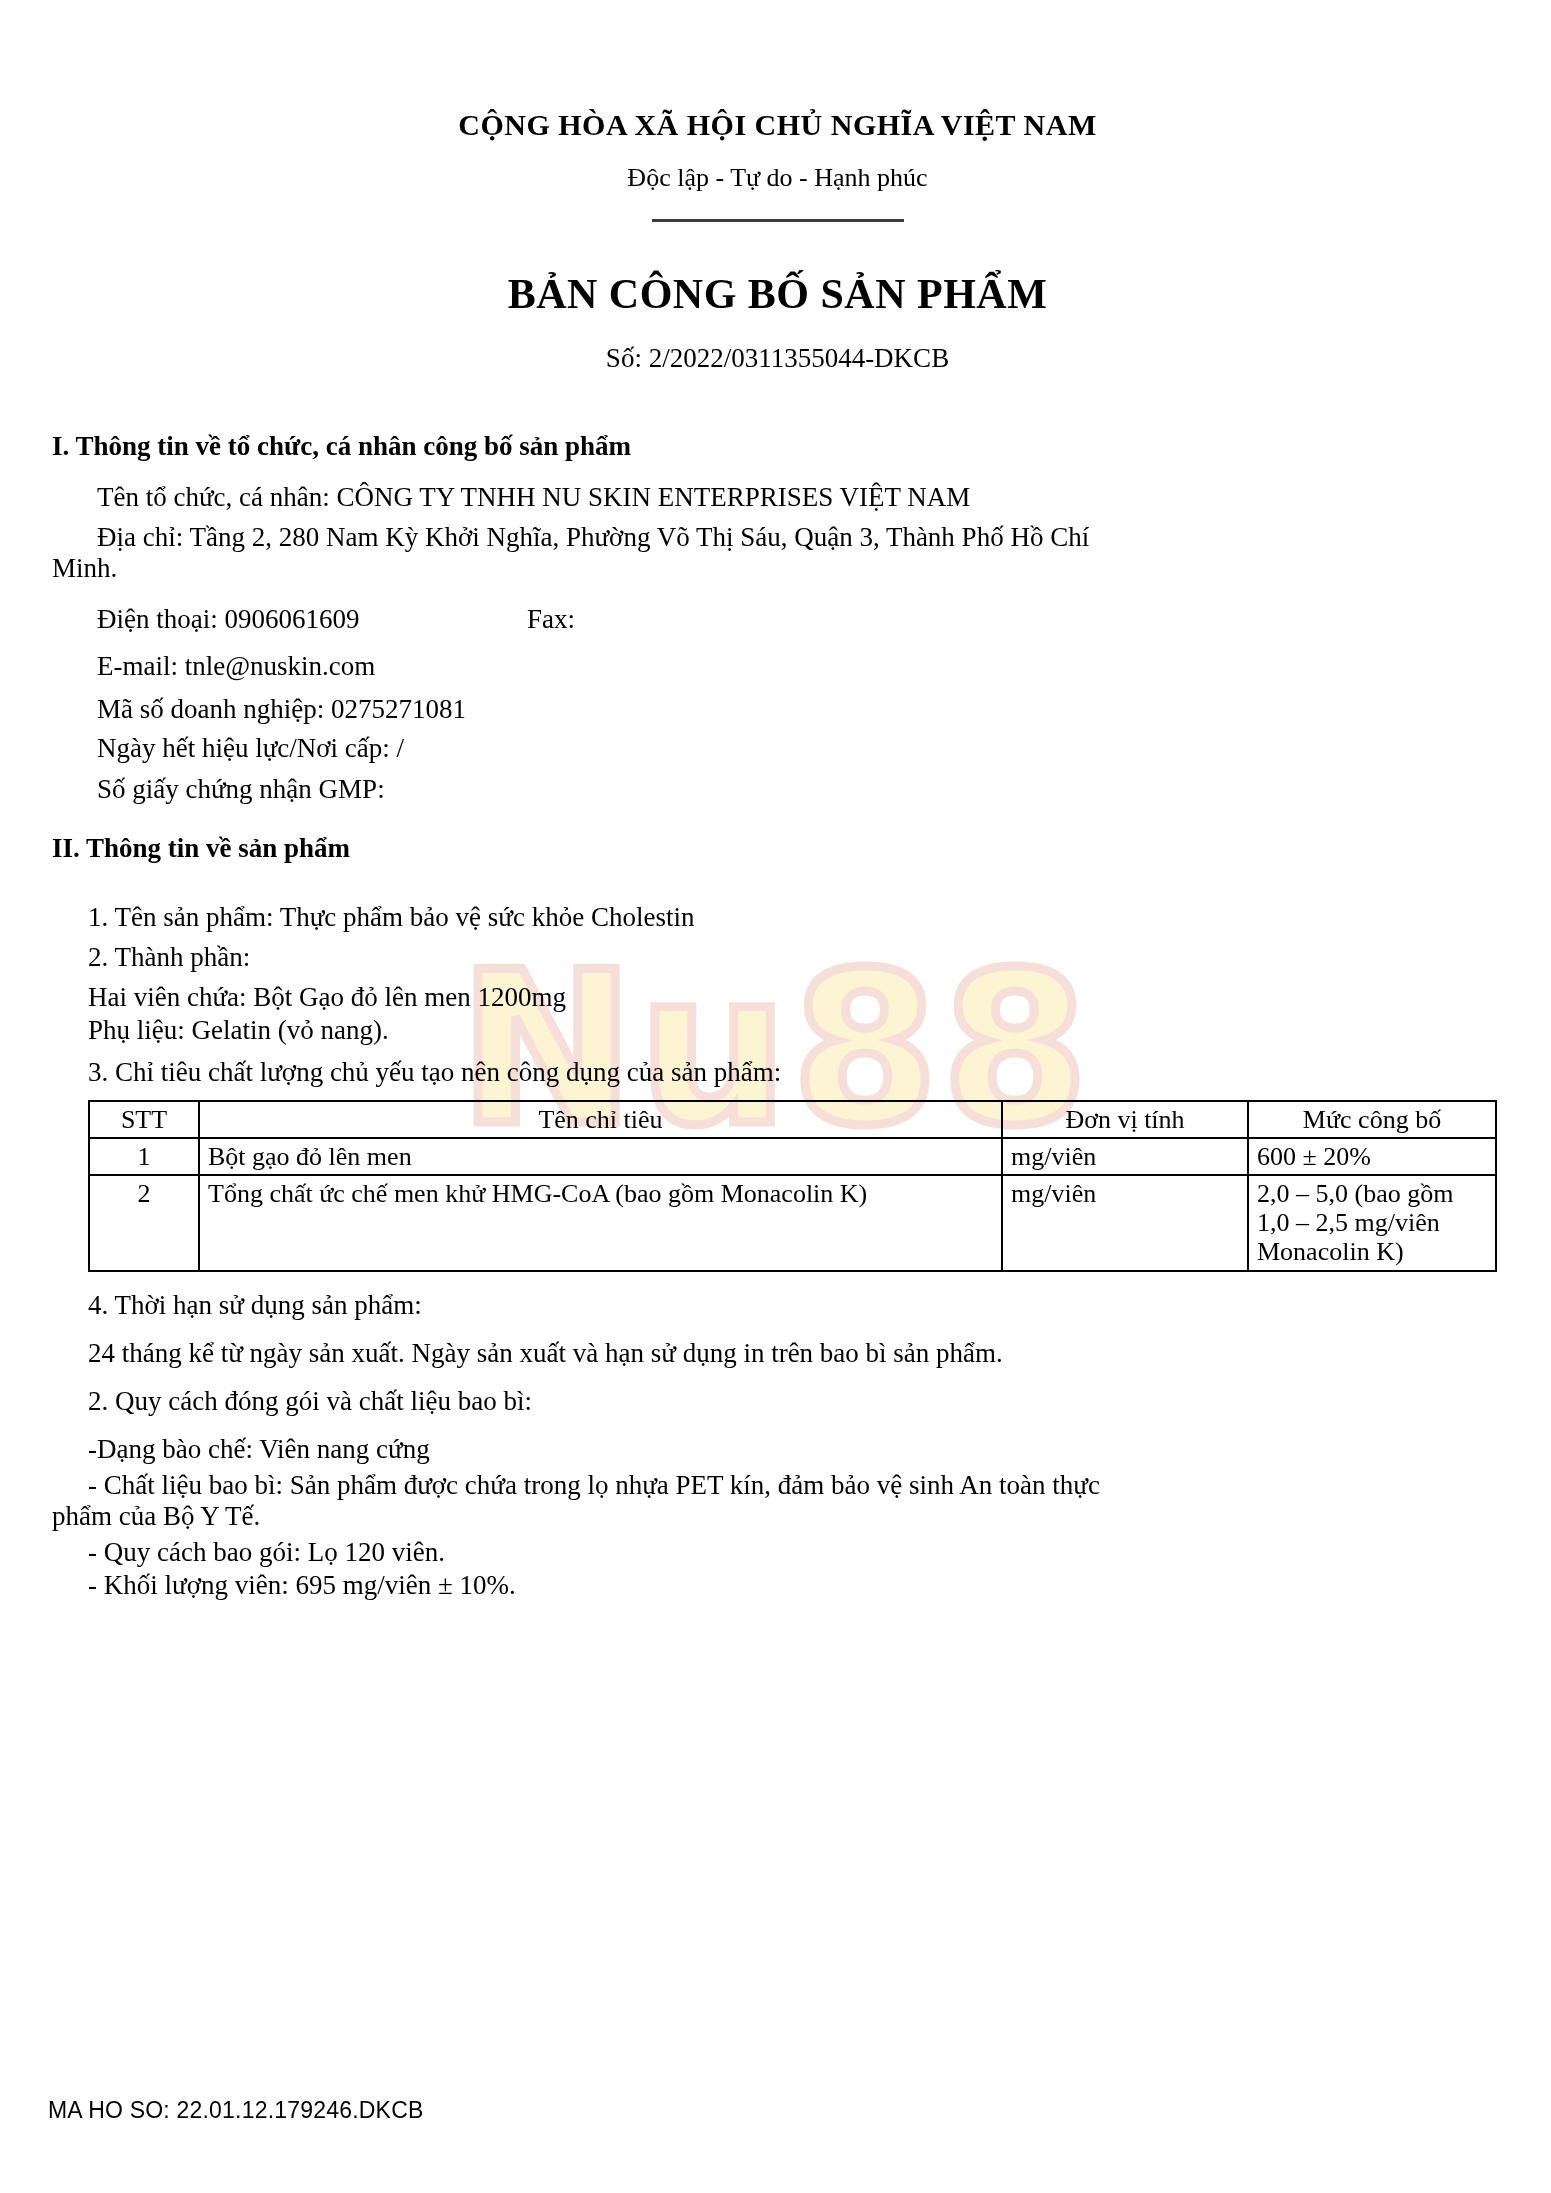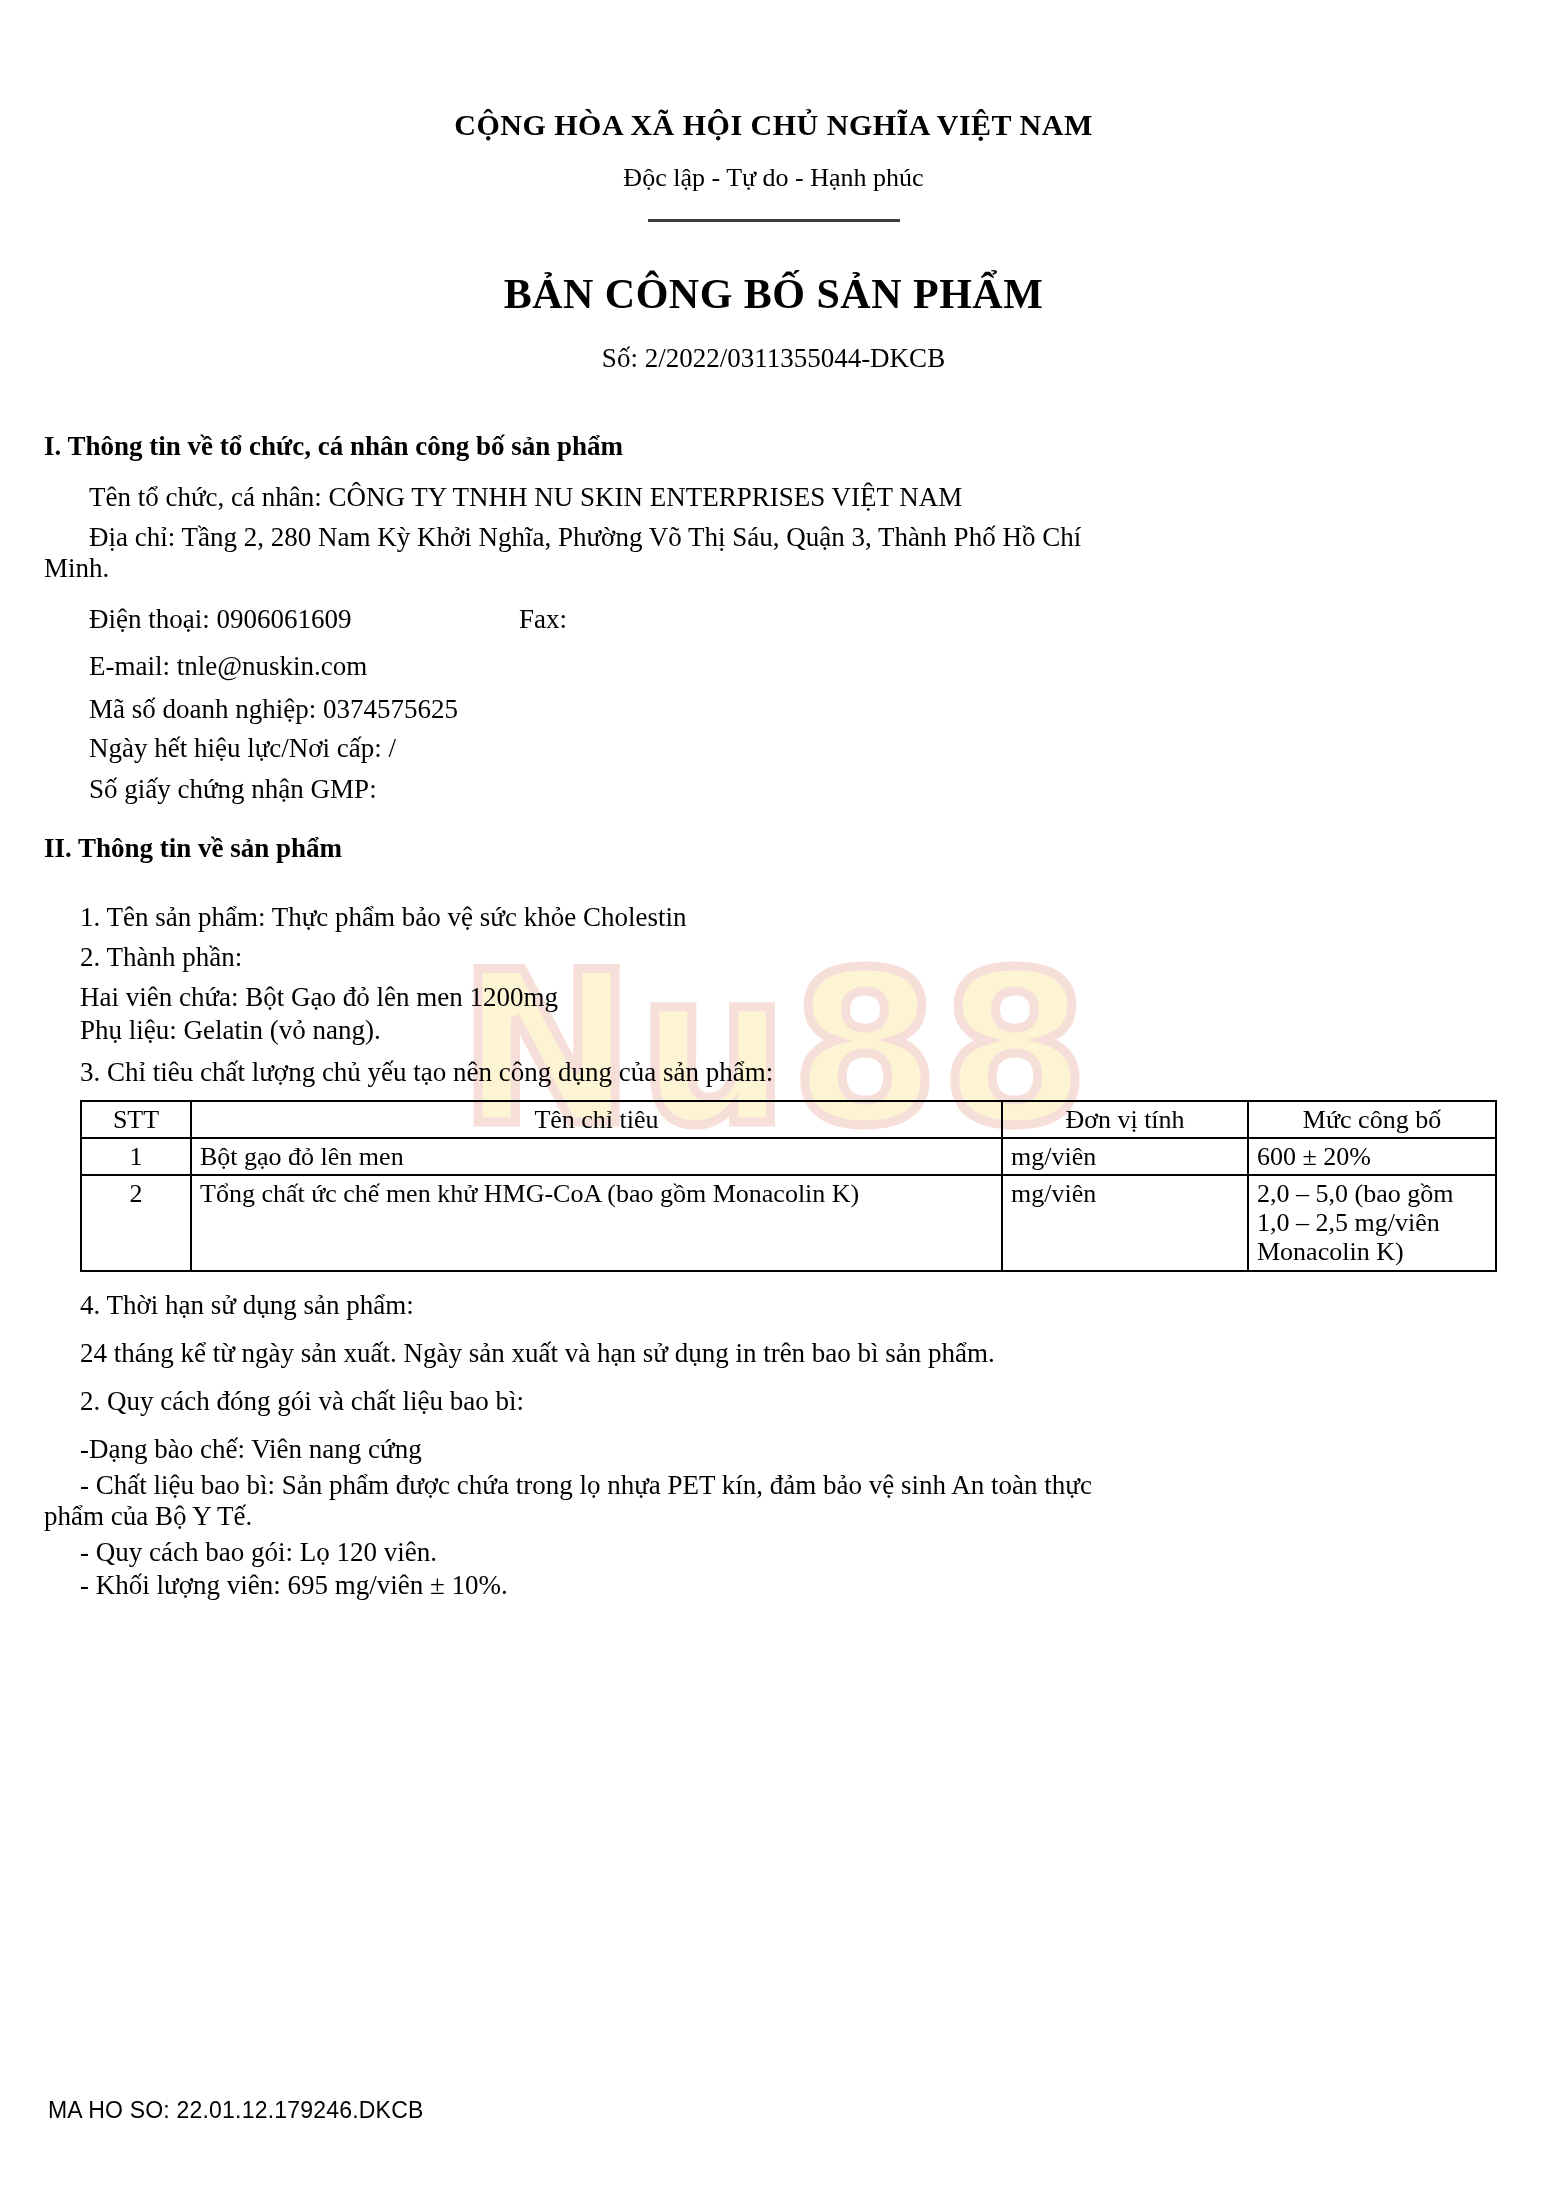--- a/index.html
+++ b/index.html
@@ -48,21 +48,21 @@
 
   
   #content {
     position: relative;
     z-index: 2;
     padding: 0;
   }
 
   .inner {
     position: absolute;
-    left: 44px;
+    left: 52px;
     right: 48px;
     top: 0;
   }
 
   
   .national-title {
     text-align: center;
     font-weight: 700;
     font-size: 30px;
     letter-spacing: 0.5px;
@@ -167,21 +167,21 @@
       <div class="body-line indent1" style="margin-top:22px;">Tên tổ chức, cá nhân: CÔNG TY TNHH NU SKIN ENTERPRISES VIỆT NAM</div>
       <div class="body-line indent1" style="margin-top:13px;">Địa chỉ: Tầng 2, 280 Nam Kỳ Khởi Nghĩa, Phường Võ Thị Sáu, Quận 3, Thành Phố Hồ Chí</div>
       <div class="body-line" style="margin-top:4px;">Minh.</div>
 
       <div class="row-2col indent1" style="margin-top:22px;">
         <div class="c1">Điện thoại: 0906061609</div>
         <div>Fax:</div>
       </div>
 
       <div class="body-line indent1" style="margin-top:18px;">E-mail: tnle@nuskin.com</div>
-      <div class="body-line indent1" style="margin-top:16px;">Mã số doanh nghiệp: 0374575625</div>
+      <div class="body-line indent1" style="margin-top:16px;">Mã số doanh nghiệp: 0275271081</div>
       <div class="body-line indent1" style="margin-top:12px;">Ngày hết hiệu lực/Nơi cấp: /</div>
       <div class="body-line indent1" style="margin-top:14px;">Số giấy chứng nhận GMP:</div>
 
       <div class="section-heading" style="margin-top:30px;">II. Thông tin về sản phẩm</div>
 
       <div class="body-line indent2" style="margin-top:40px;">1. Tên sản phẩm: Thực phẩm bảo vệ sức khỏe Cholestin</div>
       <div class="body-line indent2" style="margin-top:13px;">2. Thành phần:</div>
       <div class="body-line indent2" style="margin-top:13px;">Hai viên chứa: Bột Gạo đỏ lên men 1200mg</div>
       <div class="body-line indent2" style="margin-top:6px;">Phụ liệu: Gelatin (vỏ nang).</div>
       <div class="body-line indent2" style="margin-top:15px;">3. Chỉ tiêu chất lượng chủ yếu tạo nên công dụng của sản phẩm:</div>

